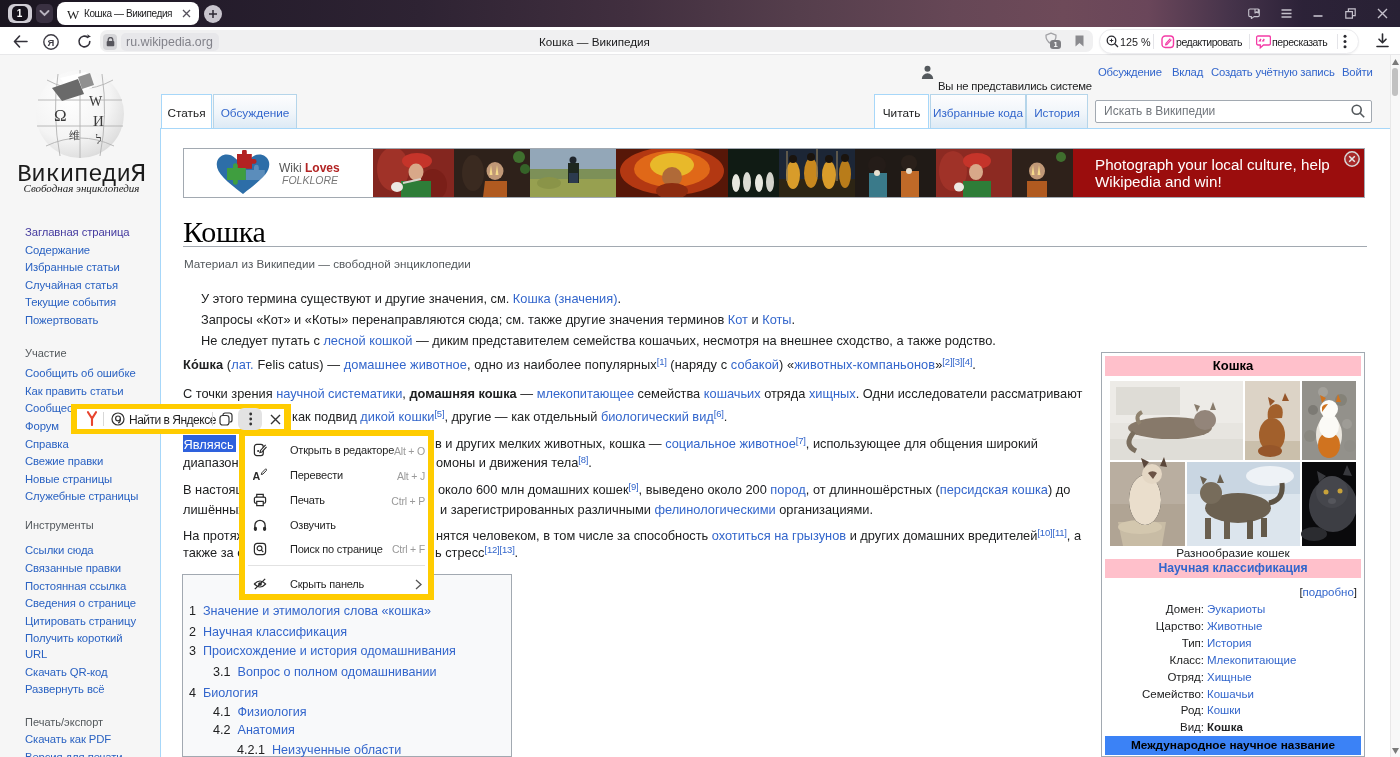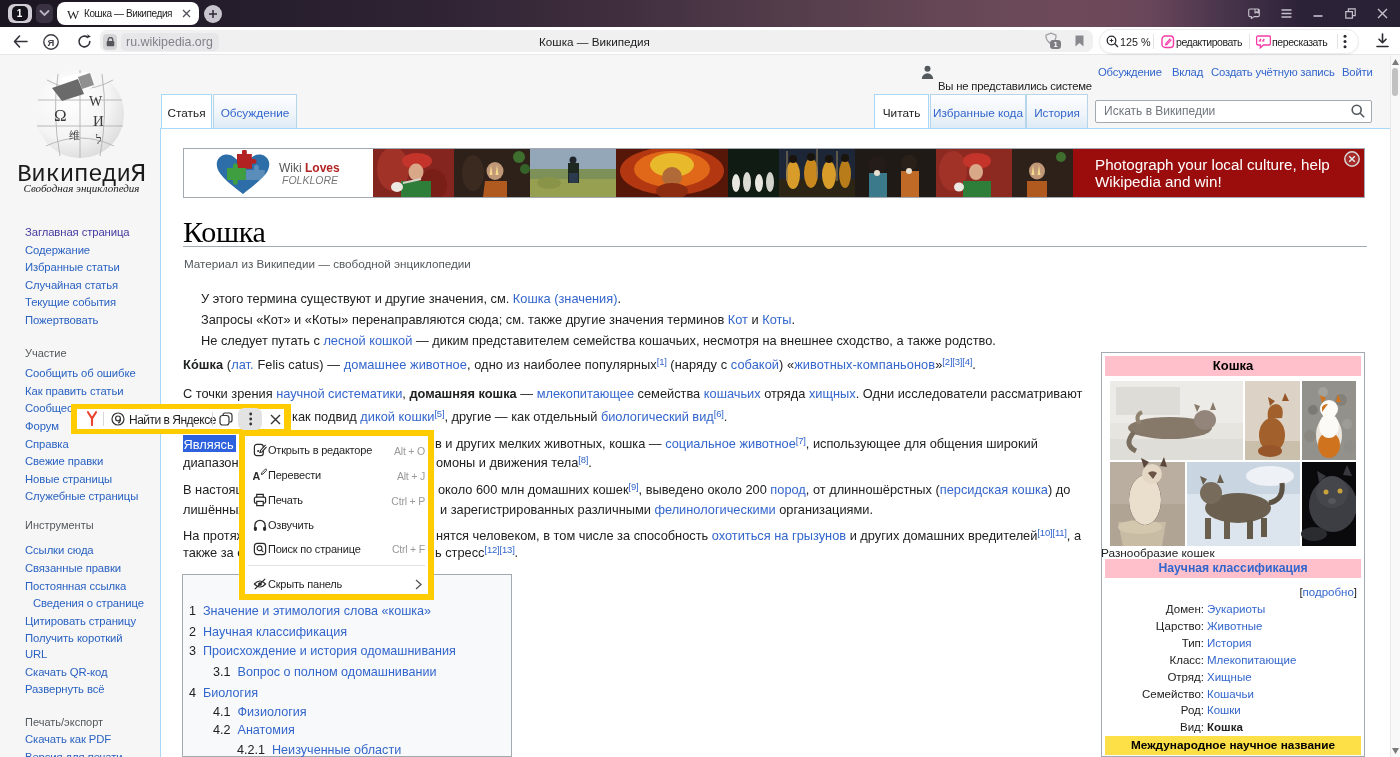--- a/index.html
+++ b/index.html
@@ -16,21 +16,21 @@
   .omni{position:absolute;left:100px;top:30px;width:993px;height:22px;border-radius:7px;background:#f0f0f1}
   #content{position:absolute;left:160px;top:128px;width:1230px;height:629px;background:#fff;
      border-left:1px solid #a7d7f9;border-top:1px solid #a7d7f9;box-sizing:border-box}
   .sb{position:absolute;font-size:11.3px;letter-spacing:-0.1px;white-space:nowrap}
   .sb a{color:#2a62c2}
   .sbh{position:absolute;font-size:11px;color:#54595d;white-space:nowrap}
   .tab{position:absolute;top:94px;height:34px;box-sizing:border-box;border:1px solid #b5d5ea;border-bottom:0;
      background:linear-gradient(#fdfdfe 0%,#f0f5fa 55%,#ddeaf5 100%);font-size:11.8px;text-align:center;white-space:nowrap}
   .tab div{margin-top:11px}
   .tab a{color:#3366cc}
-  .menu-it{position:absolute;display:flex;align-items:center;gap:1px;font-size:11px;letter-spacing:-0.2px;color:#1f1f1f}
+  .menu-it{position:absolute;display:flex;align-items:center;gap:23px;font-size:11px;letter-spacing:-0.2px;color:#1f1f1f}
   .mshort{position:absolute;width:68px;text-align:right;font-size:10.5px;color:#9a9a9a;letter-spacing:-0.2px}
   .menu-ic{width:14px;height:14px;flex:0 0 14px}
 </style></head>
 <body>
 
 <div id="tabbar"></div>
 <div class="abs" style="left:8px;top:4px;width:24px;height:19px;background:#cfccd4;border-radius:6px"></div>
 <div class="abs" style="left:11.5px;top:6px;width:16px;height:15px;background:#16121c;border-radius:5px;color:#fff;font-size:10px;font-weight:bold;text-align:center;line-height:15px">1</div>
 <div class="abs" style="left:36px;top:4px;width:17px;height:19px;background:#3a3142;border-radius:5px"></div>
 <svg class="abs" style="left:39px;top:10px" width="11" height="7">
@@ -195,21 +195,21 @@
 <div class="sb" style="left:25px;top:402px"><a>Сообщество</a></div>
 <div class="sb" style="left:25px;top:420px"><a>Форум</a></div>
 <div class="sb" style="left:25px;top:438px"><a>Справка</a></div>
 <div class="sb" style="left:25px;top:455px"><a>Свежие правки</a></div>
 <div class="sb" style="left:25px;top:473px"><a>Новые страницы</a></div>
 <div class="sb" style="left:25px;top:490px"><a>Служебные страницы</a></div>
 <div class="sbh" style="left:25px;top:519px">Инструменты</div>
 <div class="sb" style="left:25px;top:544px"><a>Ссылки сюда</a></div>
 <div class="sb" style="left:25px;top:562px"><a>Связанные правки</a></div>
 <div class="sb" style="left:25px;top:580px"><a>Постоянная ссылка</a></div>
-<div class="sb" style="left:33px;top:597px"><a>Сведения о странице</a></div>
+<div class="sb" style="left:25px;top:597px"><a>Сведения о странице</a></div>
 <div class="sb" style="left:25px;top:615px"><a>Цитировать страницу</a></div>
 <div class="sb" style="left:25px;top:632px"><a>Получить короткий</a></div>
 <div class="sb" style="left:25px;top:648px"><a>URL</a></div>
 <div class="sb" style="left:25px;top:666px"><a>Скачать QR-код</a></div>
 <div class="sb" style="left:25px;top:683px"><a>Развернуть всё</a></div>
 <div class="sbh" style="left:25px;top:716px">Печать/экспорт</div>
 <div class="sb" style="left:25px;top:733px"><a>Скачать как PDF</a></div>
 <div class="sb" style="left:25px;top:751px"><a>Версия для печати</a></div>
 
 <div class="abs" id="banner" style="left:183px;top:148px;width:1182px;height:50px;border:1px solid #a2a9b1;box-sizing:border-box;background:#fff"></div>
@@ -377,26 +377,26 @@
     <rect x="151" y="137" width="6" height="19" fill="#635949"></rect>
   <rect x="192" y="81" width="54" height="84" fill="#0a0a0c"></rect>
   <ellipse cx="223" cy="124" rx="24" ry="27" fill="#3d3e44"></ellipse>
   <circle cx="222" cy="111" r="16" fill="#45464c"></circle>
   <path d="M209 101 l-2 -11 9 5 z M233 94 l4 -10 5 11 z" fill="#38393e"></path>
   <circle cx="216" cy="111" r="2.5" fill="#c8a23a"></circle>
     <circle cx="230" cy="110" r="2.5" fill="#c8a23a"></circle>
   <ellipse cx="222" cy="120" rx="4" ry="3" fill="#55565c"></ellipse>
   <ellipse cx="204" cy="153" rx="13" ry="7" fill="#2b2c30"></ellipse>
 </svg>
-<div class="abs" style="left:1101px;top:546px;width:264px;font-size:11.8px;color:#202122">Разнообразие кошек</div>
+<div class="abs" style="left:1101px;top:546px;width:264px;text-align:center;font-size:11.8px;color:#202122">Разнообразие кошек</div>
 <div class="abs" style="left:1105px;top:559px;width:256px;height:19px;background:#ffc0cb;text-align:center;font-size:12.2px;font-weight:bold;line-height:19px"><span class="lk">Научная классификация</span></div>
 <div class="abs" style="left:1105px;top:586px;width:252px;text-align:right;font-size:11.5px;color:#202122">[<span class="lk">подробно</span>]</div>
 <div class="abs" style="left:1105px;top:601px;width:99px;text-align:right;font-size:11.5px;color:#202122;line-height:16.9px">Домен:<br>Царство:<br>Тип:<br>Класс:<br>Отряд:<br>Семейство:<br>Род:<br>Вид:</div>
 <div class="abs" style="left:1207px;top:601px;font-size:11.5px;line-height:16.9px"><a>Эукариоты</a><br><a>Животные</a><br><a>История</a><br><a>Млекопитающие</a><br><a>Хищные</a><br><a>Кошачьи</a><br><a>Кошки</a><br><span style="font-weight:bold;color:#202122">Кошка</span></div>
-<div class="abs" style="left:1105px;top:736px;width:256px;height:19px;background:#fde047;text-align:center;font-size:11.8px;font-weight:bold;line-height:19px">Международное научное название</div>
+<div class="abs" style="left:1105px;top:736px;width:256px;height:19px;background:#3b82f6;text-align:center;font-size:11.8px;font-weight:bold;line-height:19px">Международное научное название</div>
 <div class="abs" style="left:1390px;top:55px;width:10px;height:702px;background:#f8f8f8;border-left:1px solid #e8e8e8;box-sizing:border-box"></div>
 <svg class="abs" style="left:1392px;top:59px" width="7" height="6">
     <path d="M3.5 0 L7 6 H0 Z" fill="#7a7a7a"></path>
   </svg>
 <div class="abs" style="left:1392px;top:68px;width:6px;height:28px;background:#c1c1c1;border-radius:3px"></div>
 <svg class="abs" style="left:1392px;top:748px" width="7" height="6">
     <path d="M3.5 6 L7 0 H0 Z" fill="#7a7a7a"></path>
   </svg>
 
 <div class="abs" style="left:183px;top:435px;width:53px;height:17px;background:#2e61dd"></div>

